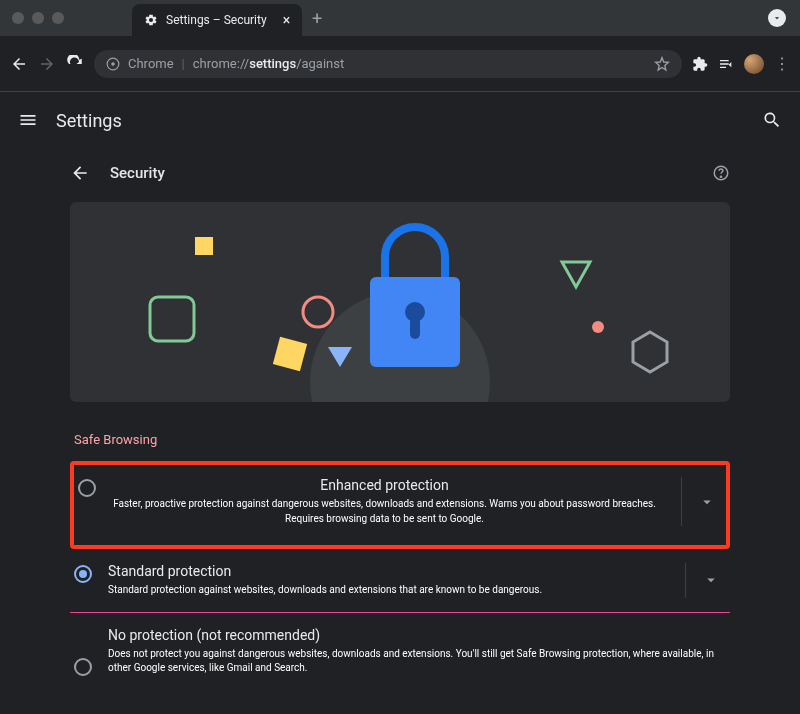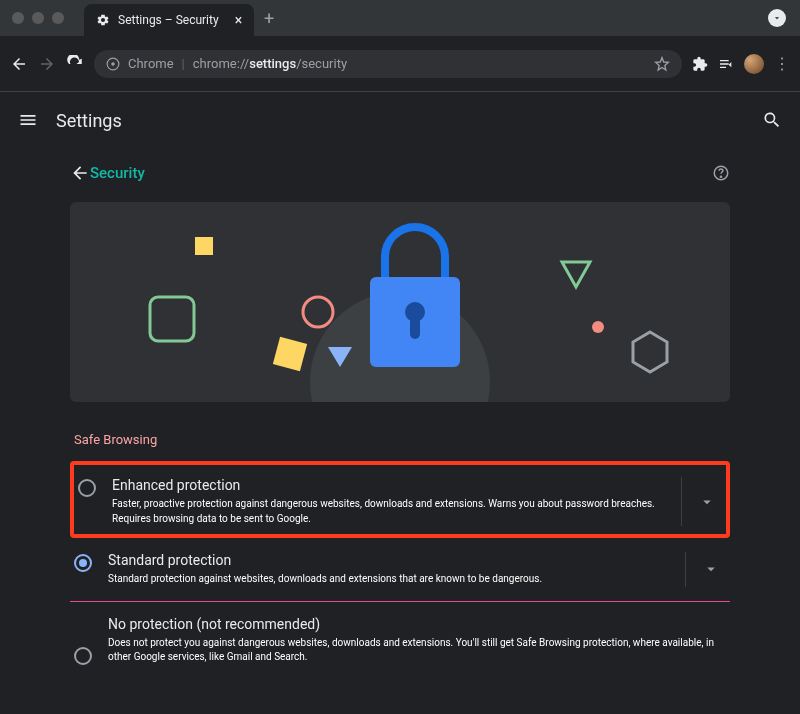--- a/index.html
+++ b/index.html
@@ -18,21 +18,21 @@
       display: flex;
       align-items: center;
       padding-left: 12px;
     }
     .traffic-lights { display: flex; gap: 8px; margin-right: 20px; }
     .light { width: 12px; height: 12px; border-radius: 50%; background: #5a5a5a; }
     .tab {
       display: flex; align-items: center; gap: 8px;
       background: #202124; height: 32px; padding: 0 12px;
       border-radius: 8px 8px 0 0; max-width: 210px; margin-top: 4px;
-      color: #e8eaed; font-size: 12px;
+      color: #e8eaed; font-size: 12px; margin-left: 48px;
     }
     .tab-close { margin-left: 8px; font-size: 14px; cursor: pointer; }
     .new-tab { margin-left: 10px; color: #9aa0a6; font-size: 18px; cursor: pointer; }
     .titlebar-right { margin-left: auto; margin-right: 14px; }
     .circle-down { width: 18px; height: 18px; border-radius: 50%; background: #e8eaed; display:flex;align-items:center;justify-content:center;color:#202124;font-size:10px; }
     
     .toolbar {
       height: 56px; background: #202124; display: flex; align-items: center;
       padding: 0 10px; gap: 10px; border-bottom: 1px solid #3c4043;
     }
@@ -52,36 +52,36 @@
       height: 56px; display: flex; align-items: center; padding: 0 18px;
       font-size: 16px; color: #e8eaed; gap: 18px;
     }
     .hamburger { cursor:pointer; }
     .search-right { margin-left: auto; cursor:pointer; }
     
     .content {
       padding: 0 70px;
     }
     .sec-header {
-      display: flex; align-items: center; height: 50px;
-      color: #14b8a6; font-size: 15px; font-weight: 500;
+      display: flex; align-items: center; gap: 20px; height: 50px;
+      color: #e5e5e5; font-size: 15px; font-weight: 500;
     }
     .back-arrow { cursor:pointer; color:#9aa0a6; }
     .help-icon { margin-left: auto; cursor:pointer; color:#9aa0a6; }
     .hero {
       height: 200px; background: #303134; border-radius: 6px;
       position: relative; overflow: hidden; margin-top: 4px;
     }
     .section-label { color:#fca5a5; font-size:13px; margin: 30px 0 14px 4px; }
     .option {
       display:flex; align-items:flex-start; gap:16px;
       padding: 14px 6px 14px 4px; border-bottom:1px solid #ec4899;
       cursor:pointer;
     }
-    .option.highlighted { border: 4px solid #ff3b1f; border-radius: 4px; padding: 12px 6px 8px 4px; }
+    .option.highlighted { border: 4px solid #ff3b1f; border-radius: 4px; padding: 12px 6px 19px 4px; text-align: center; }
     .radio {
       width:18px; height:18px; border-radius:50%; border:2px solid #9aa0a6;
       flex-shrink:0; margin-top:2px; display:flex;align-items:center;justify-content:center;
     }
     .radio.selected { border-color:#8ab4f8; }
     .radio.selected::after { content:""; width:8px;height:8px;border-radius:50%;background:#8ab4f8; }
     .option-text { flex:1; }
     .option-title { font-size:14px; color:#e8eaed; margin-bottom:4px; }
     .option-desc { font-size:10px; color:#ffffff; line-height:1.45; }
     .expand { color:#9aa0a6; cursor:pointer; padding:4px;border-left:1px solid #3c4043;margin-left:8px;align-self:stretch;display:flex;align-items:center;padding-left:16px; }
@@ -136,21 +136,21 @@
   <div class="omnibox">
     <span>
         <svg width="14" height="14" viewBox="0 0 24 24" fill="#9aa0a6">
           <circle cx="12" cy="12" r="10" fill="none" stroke="#9aa0a6" stroke-width="2"></circle>
           <circle cx="12" cy="12" r="3"></circle>
         </svg>
       </span>
     <span>Chrome</span>
     <span style="color:#5f6368">|</span>
     <span>
-      <span class="scheme">chrome://</span><span class="bold">settings</span><span class="scheme">/security</span>
+      <span class="scheme">chrome://</span><span class="bold">settings</span><span class="scheme">/against</span>
     </span>
     <div class="omnibox-right">
       <span>
           <svg width="16" height="16" viewBox="0 0 24 24" fill="none" stroke="#9aa0a6" stroke-width="2">
             <path d="M12 17.3L6.2 21l1.6-6.8L2.5 9.6l6.9-.6L12 2.5l2.6 6.5 6.9.6-5.3 4.6L17.8 21z"></path>
           </svg>
         </span>
     </div>
   </div>
   <span class="nav-icon">

